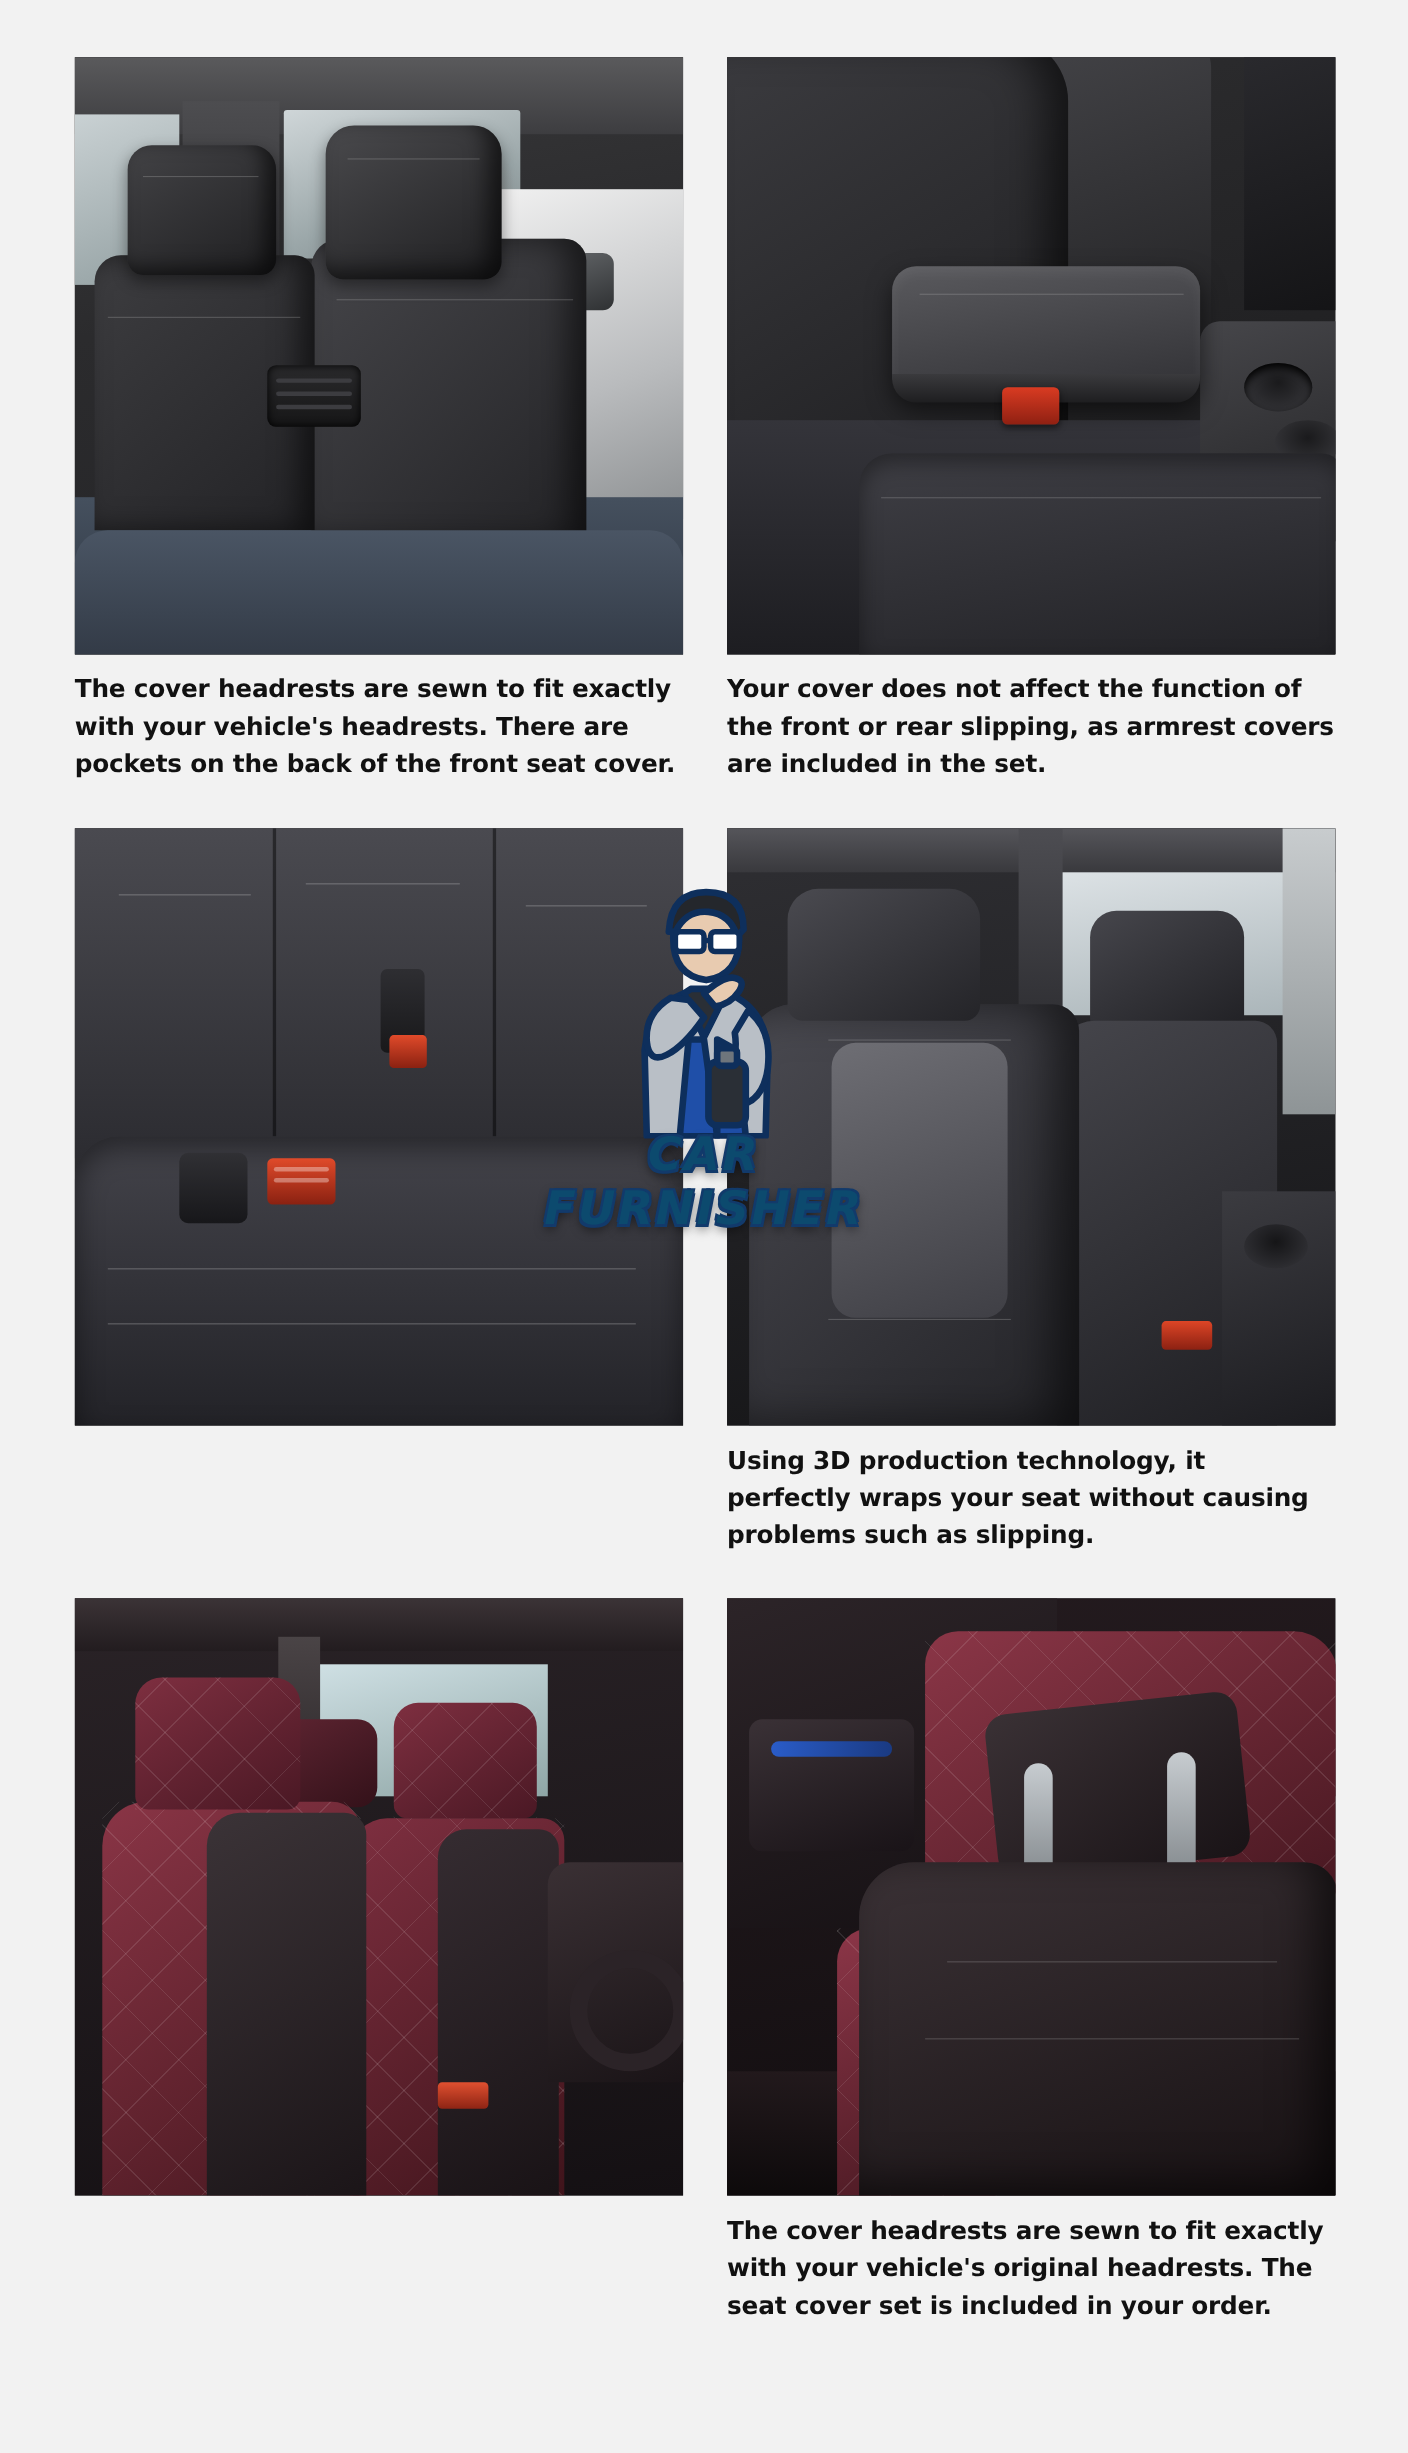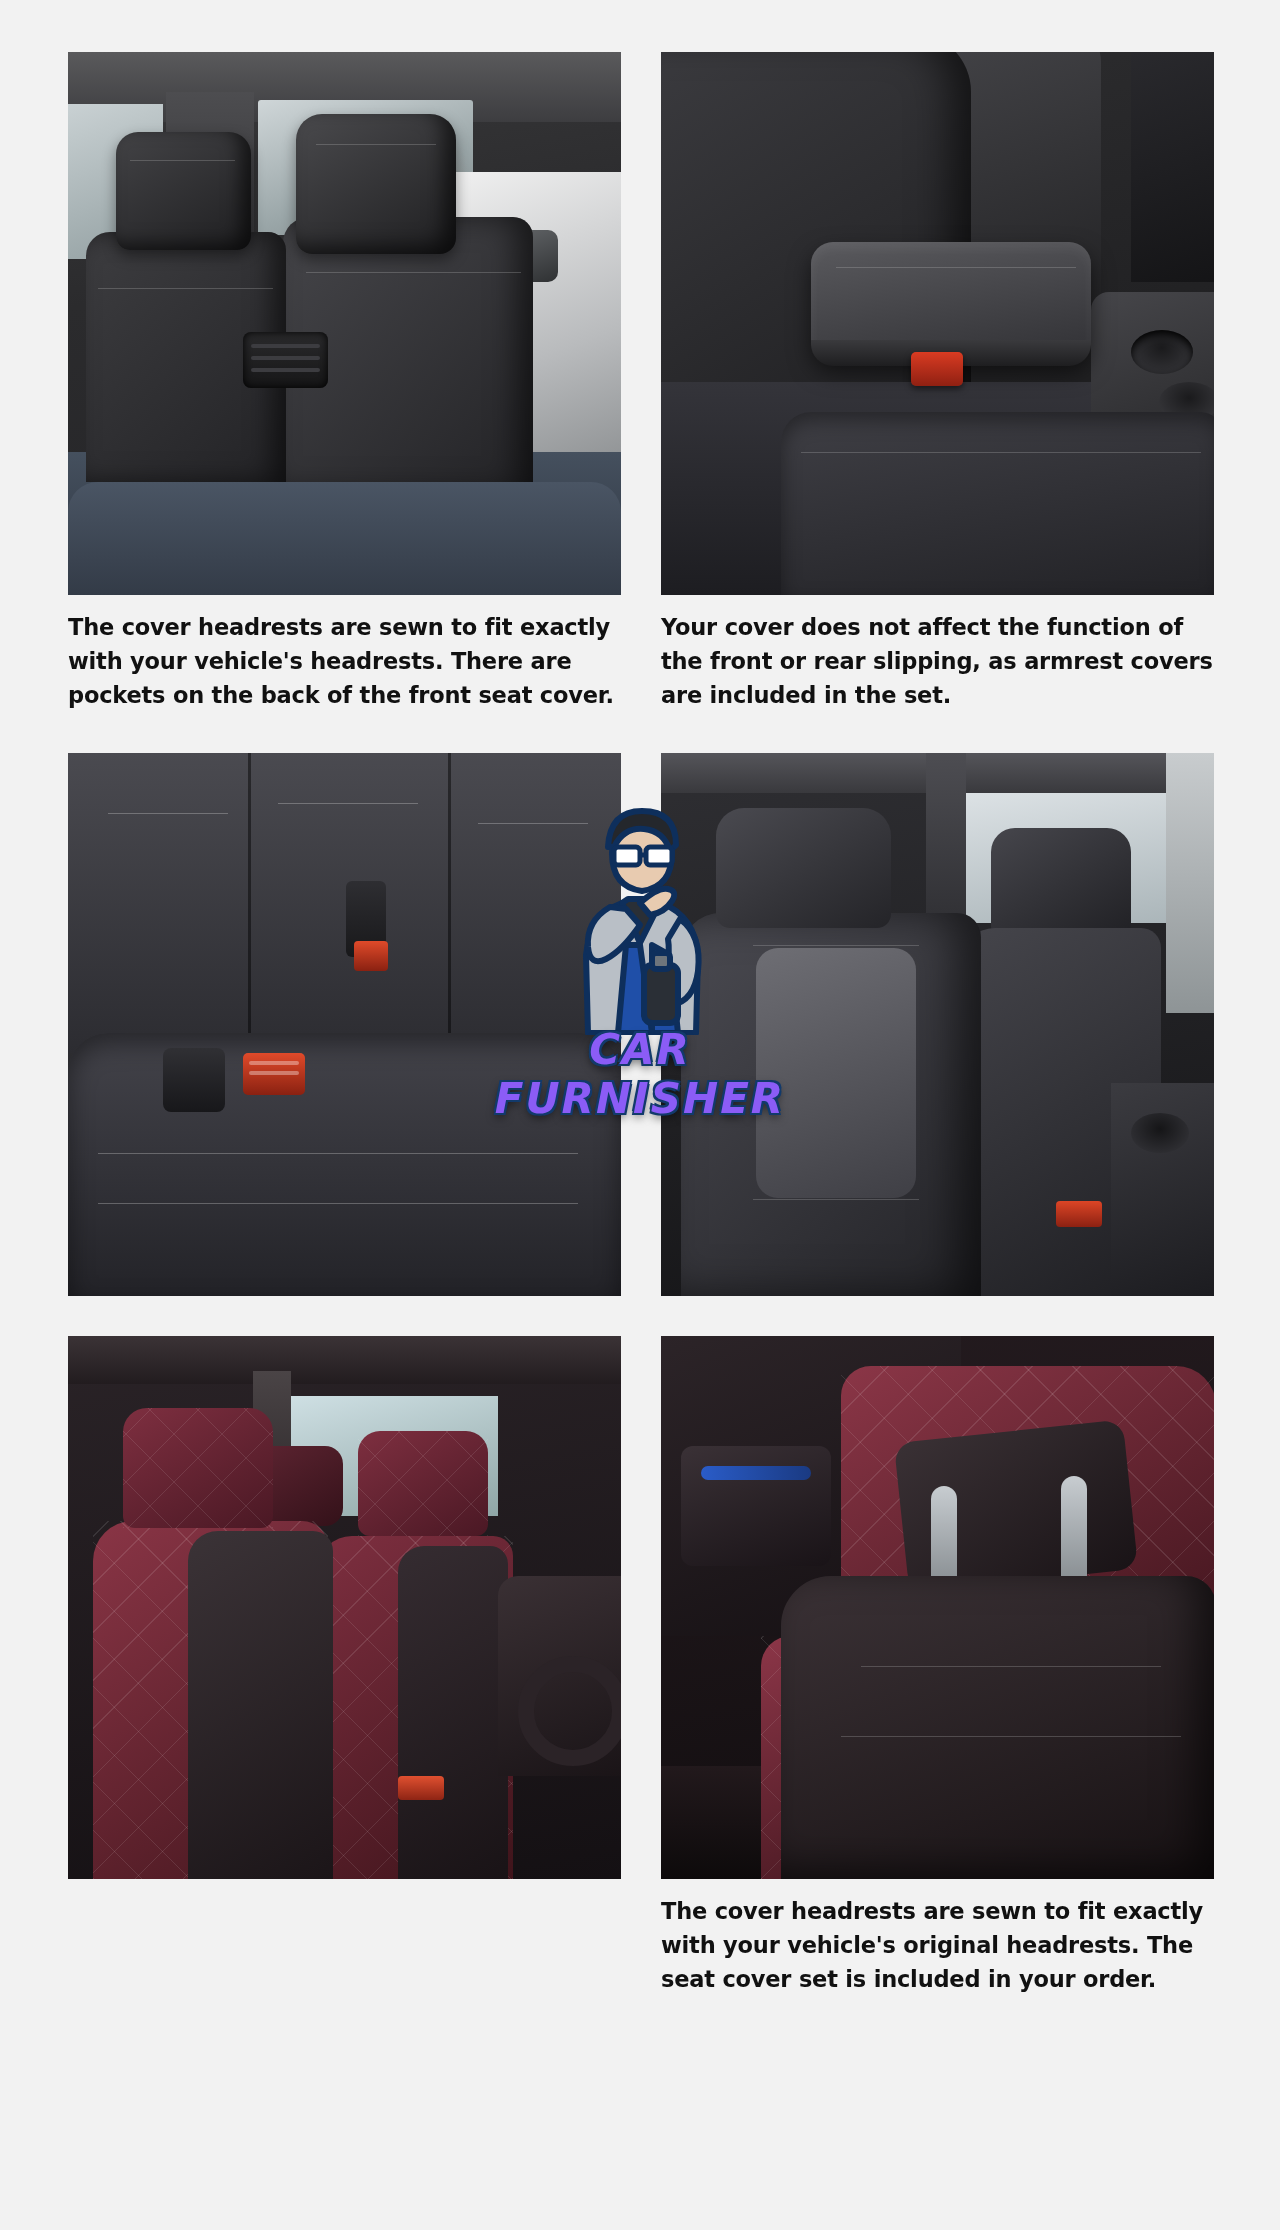--- a/index.html
+++ b/index.html
@@ -159,21 +159,21 @@
   }
   .wm-text {
     position:absolute;
     left:0; top:230px; width:370px;
     text-align:center;
     font-family:"DejaVu Sans", sans-serif;
     font-weight:bold;
     font-style:italic;
     font-size:42px;
     letter-spacing:2px;
-    color:#8b5cf6;
+    color:#0c4a6e;
     text-shadow:
       -2px -2px 0 #123a6b, 2px -2px 0 #123a6b,
       -2px 2px 0 #123a6b, 2px 2px 0 #123a6b,
       0 4px 10px rgba(0,0,0,.6);
   }
   .wm-badge {
     position:absolute;
     left:85px; top:0;
     width:200px; height:240px;
   }
@@ -269,20 +269,21 @@
         <div class="layer p4-seat2"></div>
         <div class="layer p4-console"></div>
         <div class="layer p4-cupA"></div>
         <div class="layer p4-seat"></div>
         <div class="layer p4-alc"></div>
         <div class="layer p4-hr"></div>
         <div class="layer p4-buckle"></div>
         <div class="layer p1-stitch" style="left:92px;top:192px;width:166px;"></div>
         <div class="layer p1-stitch" style="left:92px;top:446px;width:166px;"></div>
       </div>
+      <div class="caption">Using 3D production technology, it perfectly wraps your seat without causing problems such as slipping.</div>
     </div>
 
     <div class="row-gap-spacer"></div>
     <div class="row-gap-spacer"></div>
 
     <div class="cell">
       <div class="photo">
         <div class="layer p5-bg"></div>
         <div class="layer p5-win"></div>
         <div class="layer p5-roof"></div>

